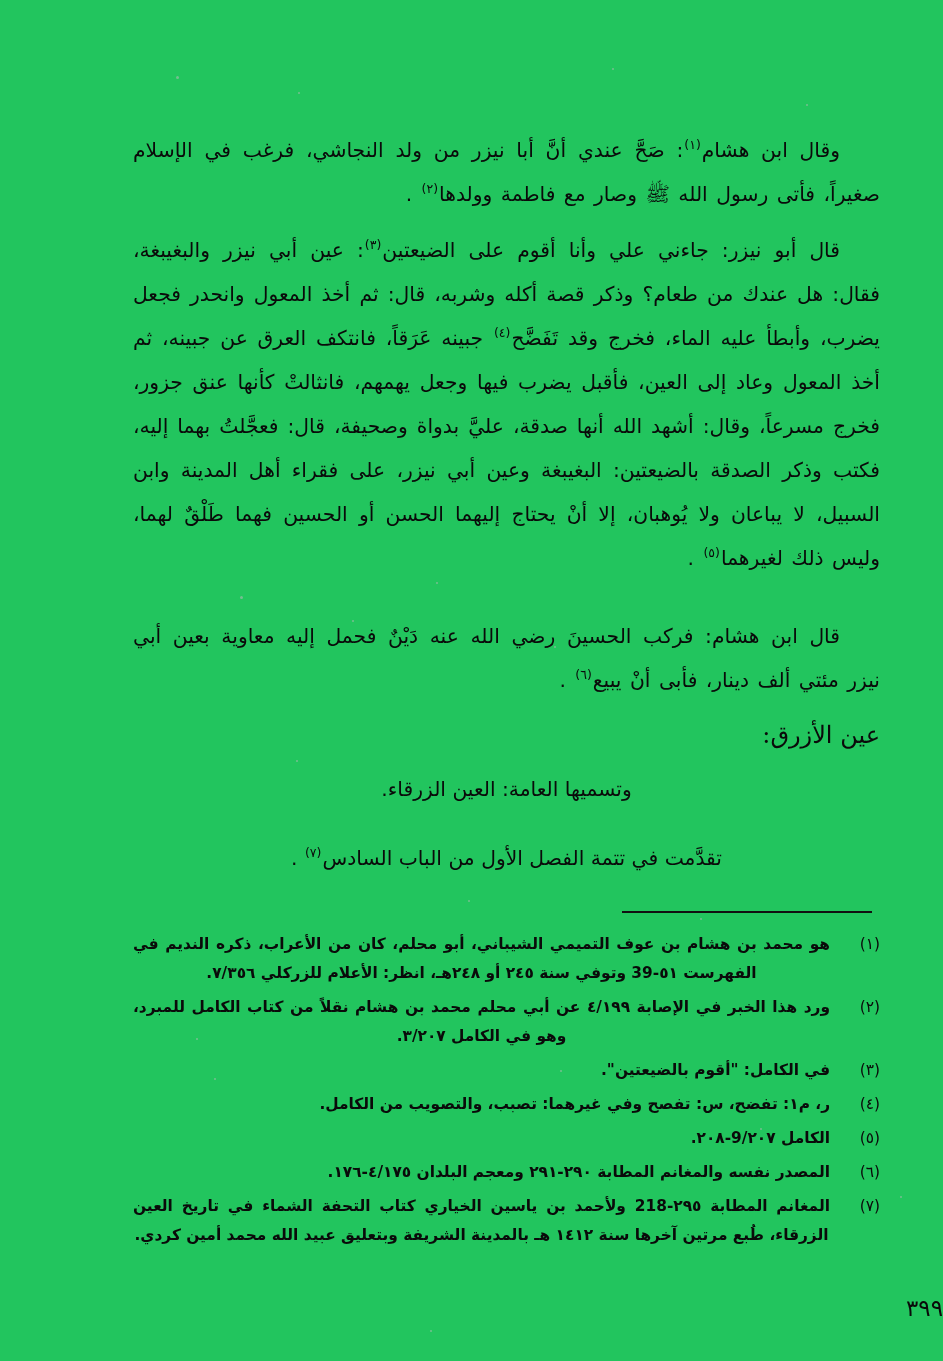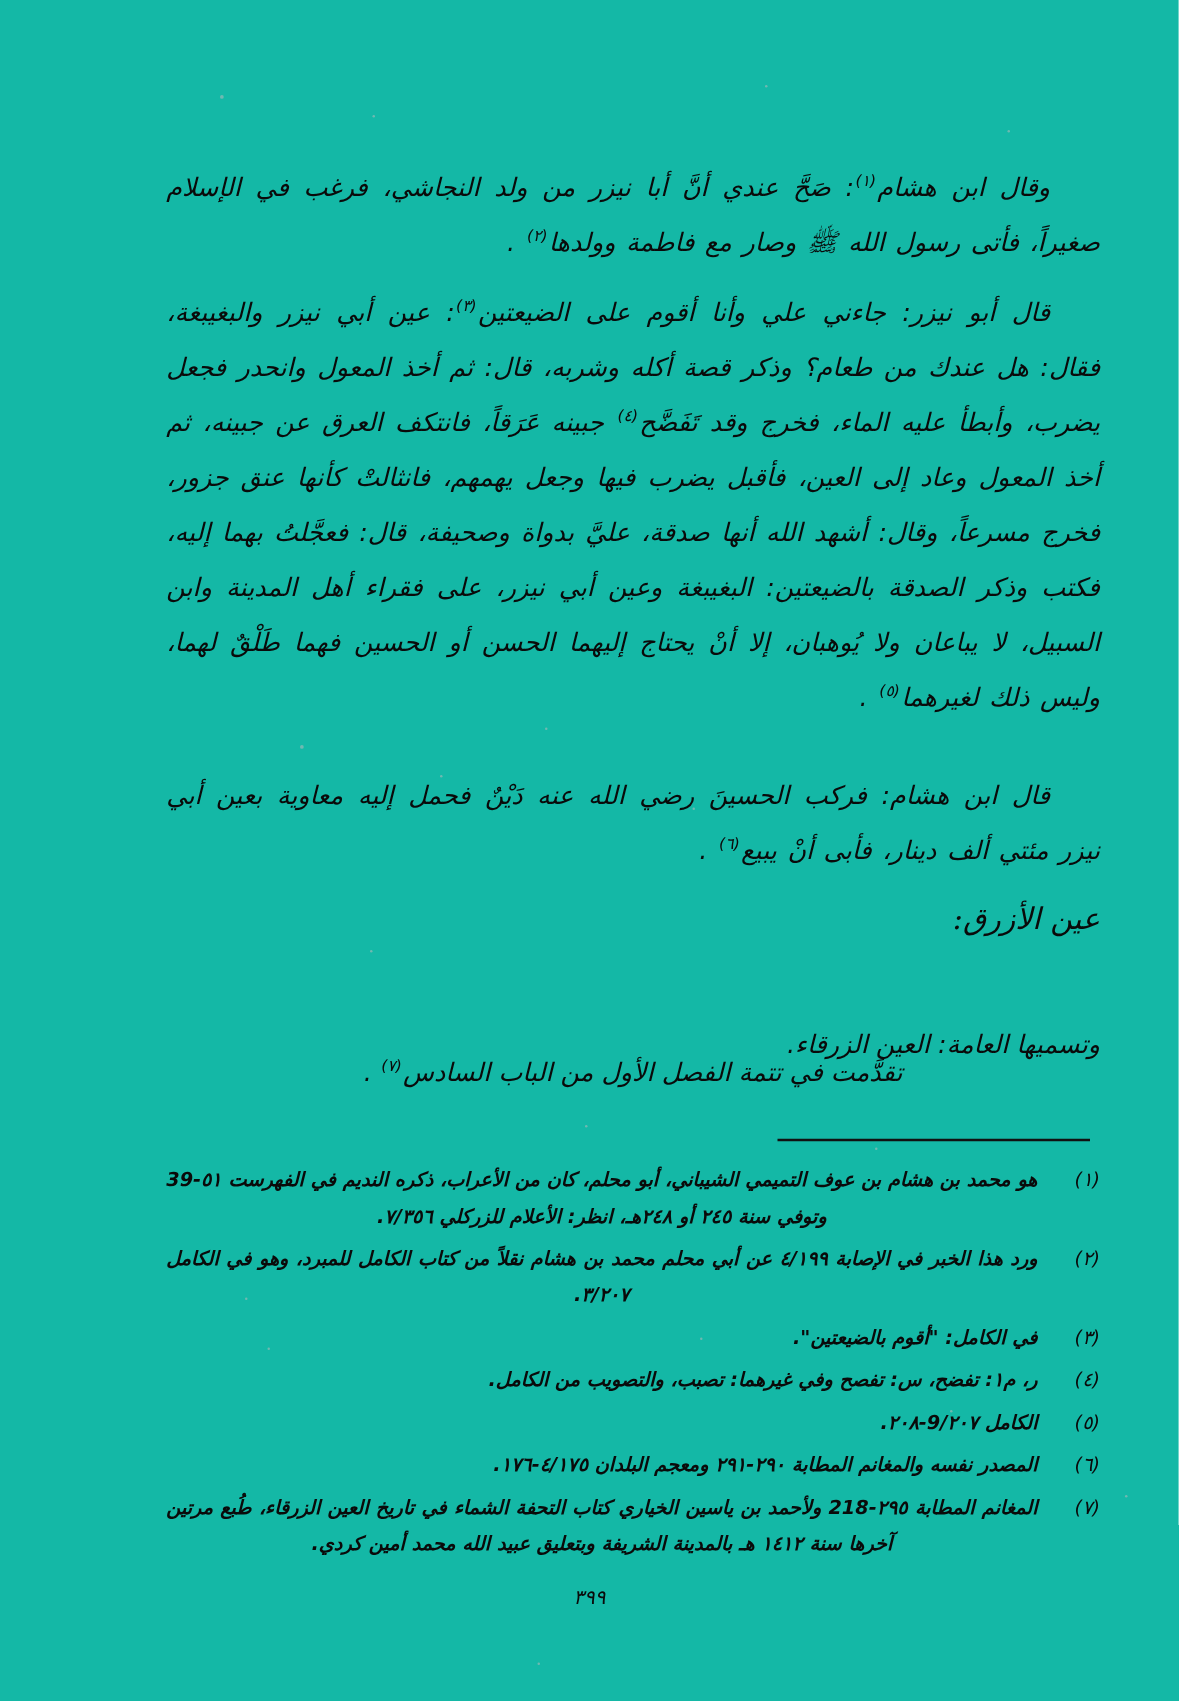--- a/index.html
+++ b/index.html
@@ -6,25 +6,24 @@
   html, body {
     margin: 0;
     padding: 0;
     background: #ffffff;
   }
   .page {
     position: relative;
     width: 943px;
     height: 1361px;
     margin: 0 auto;
-    background: #14b8a6;
+    background: #22c55e;
     overflow: hidden;
     font-family: "DejaVu Sans", "Liberation Sans", sans-serif;
     color: #0a0a0a;
-    font-style: italic;
   }
 
   
   .speckle {
     position: absolute;
     pointer-events: none;
     background: #b9b9b9;
     border-radius: 50%;
     opacity: .55;
   }
@@ -115,23 +114,22 @@
   }
   .fn-text.single {
     text-align-last: right;
     text-align: right;
   }
 
   .page-number {
     position: absolute;
     left: 0;
     right: 0;
-    top: 1268px;
-    text-align: center;
-    font-size: 16px;
+    top: 1295px;
+    font-size: 23px;
     letter-spacing: 1px;
   }
 
   .bold { font-weight: 700; }
 </style>
 </head>
 <body>
 
 <div class="page">
 
@@ -160,21 +158,21 @@
   <div class="body-block last-ragged" style="top:228px;">
     <span class="indent"></span><span>قال أبو نيزر: جاءني علي وأنا أقوم على الضيعتين</span><sup class="fn">(٣)</sup><span>: عين أبي نيزر والبغيبغة، فقال: هل عندك من طعام؟ وذكر قصة أكله وشربه، قال: ثم أخذ المعول وانحدر فجعل يضرب، وأبطأ عليه الماء، فخرج وقد تَفَضَّح</span><sup class="fn">(٤)</sup><span> جبينه عَرَقاً، فانتكف العرق عن جبينه، ثم أخذ المعول وعاد إلى العين، فأقبل يضرب فيها وجعل يهمهم، فانثالتْ كأنها عنق جزور، فخرج مسرعاً، وقال: أشهد الله أنها صدقة، عليَّ بدواة وصحيفة، قال: فعجَّلتُ بهما إليه، فكتب وذكر الصدقة بالضيعتين: البغيبغة وعين أبي نيزر، على فقراء أهل المدينة وابن السبيل، لا يباعان ولا يُوهبان، إلا أنْ يحتاج إليهما الحسن أو الحسين فهما طَلْقٌ لهما، وليس ذلك لغيرهما</span><sup class="fn">(٥)</sup><span> .</span>
   </div>
 
   <div class="body-block last-ragged" style="top:614px;">
     <span class="indent"></span><span>قال ابن هشام: فركب الحسينَ رضي الله عنه دَيْنٌ فحمل إليه معاوية بعين أبي نيزر مئتي ألف دينار، فأبى أنْ يبيع</span><sup class="fn">(٦)</sup><span> .</span>
   </div>
 
   <div class="section-heading" style="top:718px;">عين الأزرق:</div>
 
-  <div class="centered-line" style="top:818px;text-align:right;">وتسميها العامة: العين الزرقاء.</div>
+  <div class="centered-line" style="top:772px;">وتسميها العامة: العين الزرقاء.</div>
 
   <div class="centered-line" style="top:814px;margin-top:27px;">
     <span>تقدَّمت في تتمة الفصل الأول من الباب السادس</span><sup class="fn">(٧)</sup><span> .</span>
   </div>
 
   <div class="fn-rule"></div>
 
   <div class="footnotes">
 
     <div class="fn-item">

